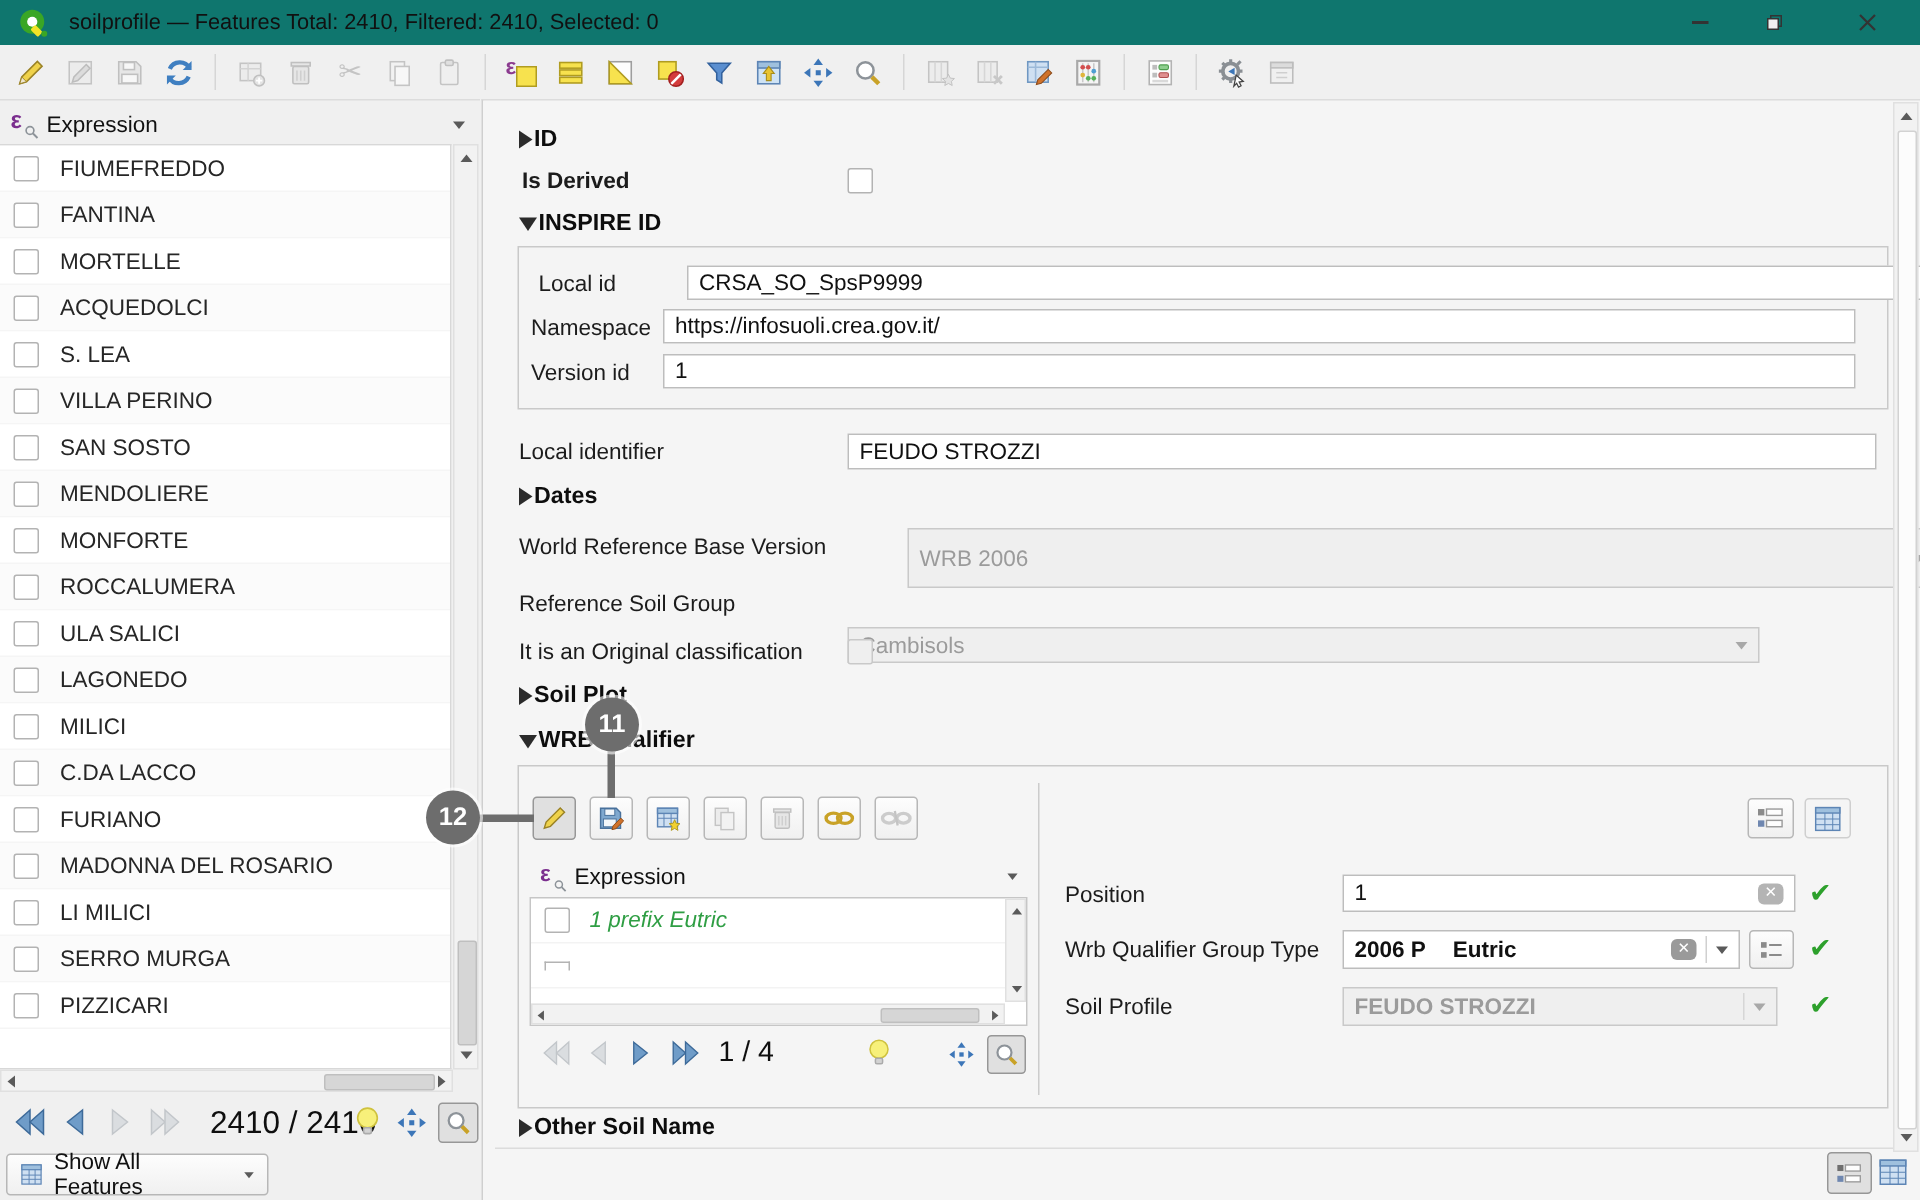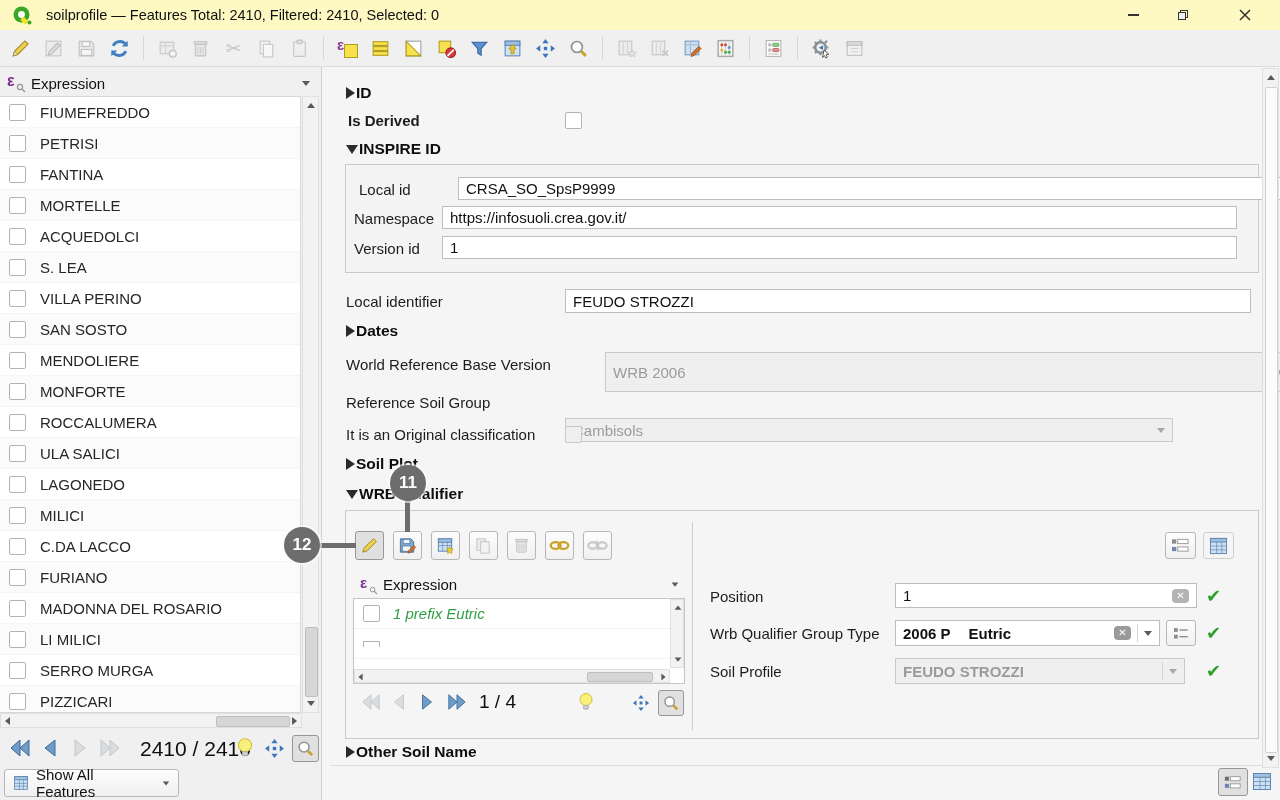--- a/index.html
+++ b/index.html
@@ -1,20 +1,20 @@
 <!DOCTYPE html>
 <html><head>
 <meta charset="utf-8">
 <style>
   html,body{margin:0;padding:0;width:1280px;height:800px;overflow:hidden;
     font-family:"Liberation Sans","DejaVu Sans",sans-serif;background:#f0f0f0;color:#1a1a1a;}
   .abs{position:absolute;}
   .flex{display:flex;align-items:center;}
   
-  #titlebar{left:0;top:0;width:1280px;height:30px;background:#fef9c3;text-align:center;}
+  #titlebar{left:0;top:0;width:1280px;height:30px;background:#0f766e;text-align:center;}
   #title-text{left:46px;top:7px;font-size:14.5px;color:#111;}
   .winbtn{top:0;width:46px;height:30px;display:flex;align-items:center;justify-content:center;}
   
   #toolbar{left:0;top:30px;width:1280px;height:36px;display:flex;align-items:center;padding-left:8px;gap:8px;}
   .tbicon{width:25px;height:25px;display:flex;align-items:center;justify-content:center;flex:0 0 auto;}
   .sep{width:1px;height:24px;background:#d6d6d6;margin:0 3px;flex:0 0 auto;}
   
   #left-panel{left:0;top:66px;width:320px;height:734px;background:#f0f0f0;border-top:1px solid #dcdcdc;}
   #expr-header{left:0;top:70px;width:320px;height:26px;}
   #feature-list{left:0;top:96px;width:301px;height:617px;background:#fff;border:1px solid #d8d8d8;border-left:none;box-sizing:border-box;overflow:hidden;}
@@ -278,24 +278,20 @@
   <span class="sb-arrow ar-dn" style="position:static;margin-left:auto;margin-right:10px;"></span>
 </div>
 
 <div class="abs" id="feature-list">
   <div class="li-row">
       <span class="chkbox"></span>
       <span>FIUMEFREDDO</span>
     </div>
   <div class="li-row">
       <span class="chkbox"></span>
-      <span>PETRISI</span>
-    </div>
-  <div class="li-row">
-      <span class="chkbox"></span>
       <span>FANTINA</span>
     </div>
   <div class="li-row">
       <span class="chkbox"></span>
       <span>MORTELLE</span>
     </div>
   <div class="li-row">
       <span class="chkbox"></span>
       <span>ACQUEDOLCI</span>
     </div>

